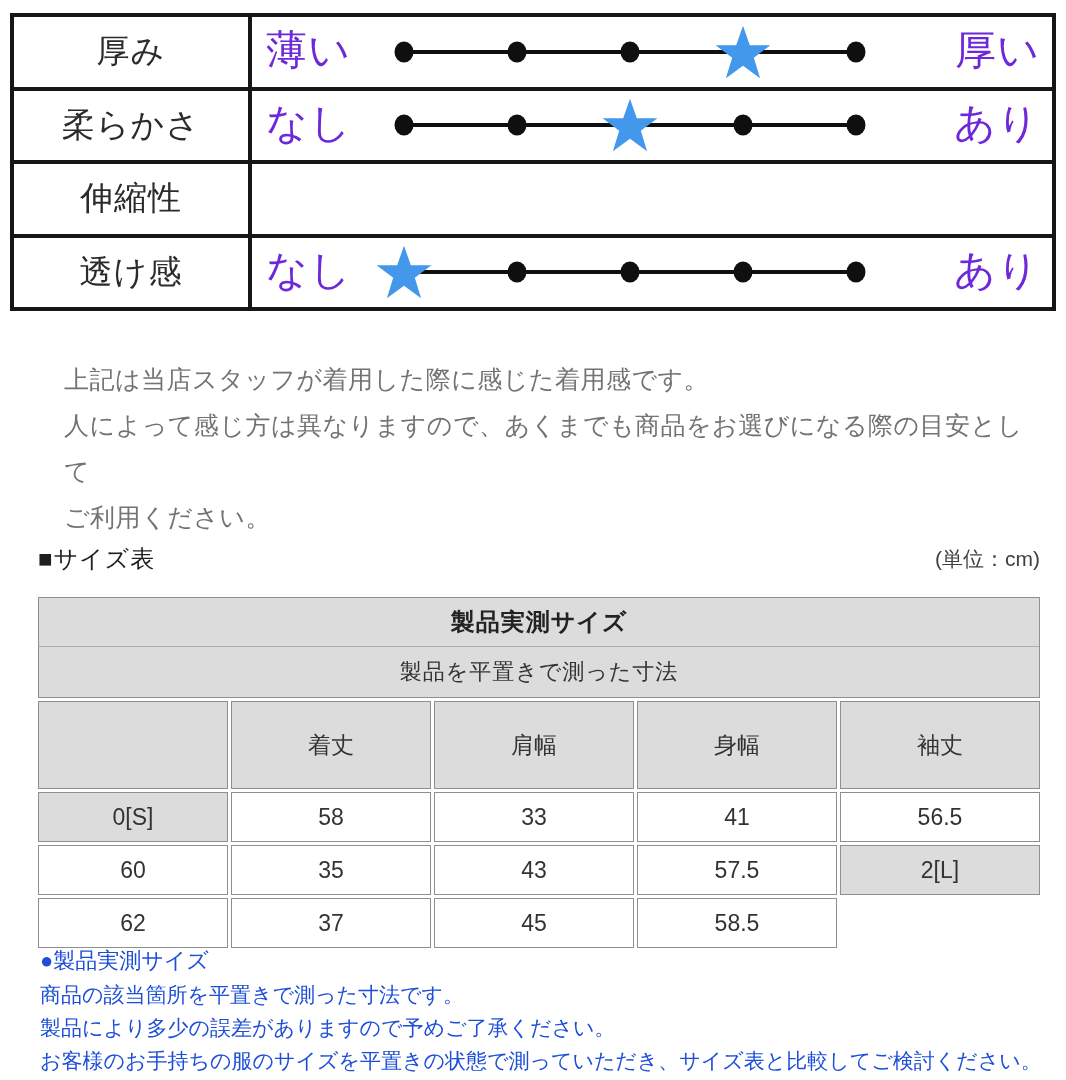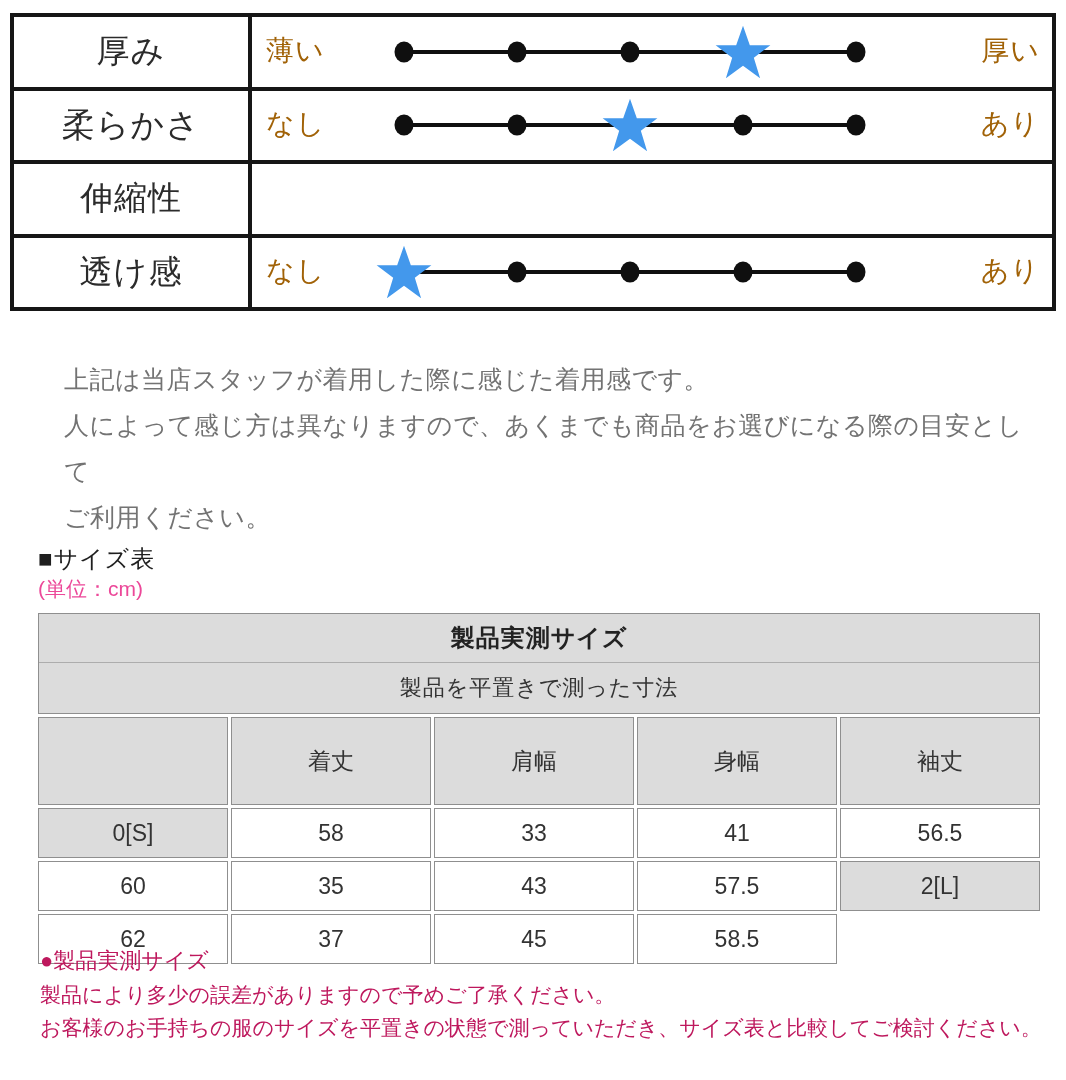--- a/index.html
+++ b/index.html
@@ -40,22 +40,22 @@
   }
   .feel-scale-cell {
     flex: 1;
     position: relative;
     overflow: visible;
   }
   .scale-min-label, .scale-max-label {
     position: absolute;
     top: 50%;
     transform: translateY(-52%);
-    font-size: 28px;
-    color: #a16207;
+    font-size: 41px;
+    color: #6d28d9;
     letter-spacing: 1px;
     white-space: nowrap;
   }
   .scale-min-label { left: 14px; }
   .scale-max-label { right: 12px; }
   .scale-track {
     position: absolute;
     left: 152px;
     top: 0;
     width: 452px;
@@ -94,26 +94,25 @@
 
   
   .size-section {
     position: absolute;
     left: 38px; top: 543px;
     width: 1002px;
   }
   .size-heading-row {
     display: flex;
     justify-content: space-between;
-    align-items: flex-start;
-    margin-bottom: 10px;
-    flex-direction: column;
+    align-items: center;
+    margin-bottom: 22px;
   }
   .size-heading { font-size: 24px; color: #1f1f1f; letter-spacing: 1px; }
-  .size-unit { font-size: 21px; color: #ec4899; }
+  .size-unit { font-size: 21px; color: #404040; }
 
   .size-table {
     display: grid;
     grid-template-columns: 190px 1fr 1fr 1fr 1fr;
     grid-template-rows: 101px 88px 50px 50px 50px;
     gap: 3px;
     width: 100%;
     background: #ffffff;
     border-radius: 9px;
   }
@@ -156,21 +155,21 @@
   .st-gray { background: #dcdcdc; }
   .st-white { background: #ffffff; }
 
   
   .footnote {
     position: absolute;
     left: 40px; top: 944px;
     width: 1010px;
     font-size: 21px;
     line-height: 33px;
-    color: #be185d;
+    color: #1d4ed8;
   }
   .footnote-title { font-size: 22px; margin-bottom: 1px; }
 </style>
 </head>
 <body>
 
 <div class="feel-table">
     <div class="feel-row">
       <div class="feel-label-cell">厚み</div>
       <div class="feel-scale-cell">
@@ -291,15 +290,16 @@
       <div class="st-cell st-gray">2[L]</div>
       <div class="st-cell st-white">62</div>
       <div class="st-cell st-white">37</div>
       <div class="st-cell st-white">45</div>
       <div class="st-cell st-white">58.5</div>
     </div>
 </div>
 
 <div class="footnote">
   <div class="footnote-title">●製品実測サイズ</div>
+  <div>商品の該当箇所を平置きで測った寸法です。</div>
   <div>製品により多少の誤差がありますので予めご了承ください。</div>
   <div>お客様のお手持ちの服のサイズを平置きの状態で測っていただき、サイズ表と比較してご検討ください。</div>
 </div>
 
 </body></html>

